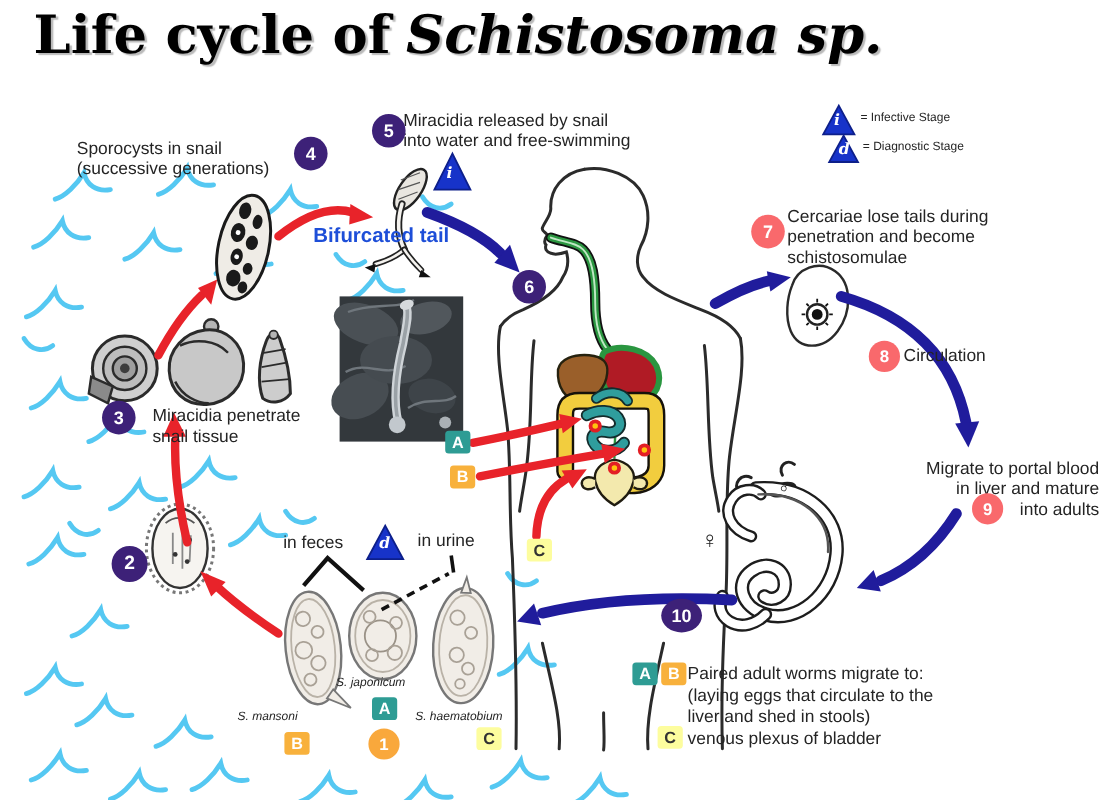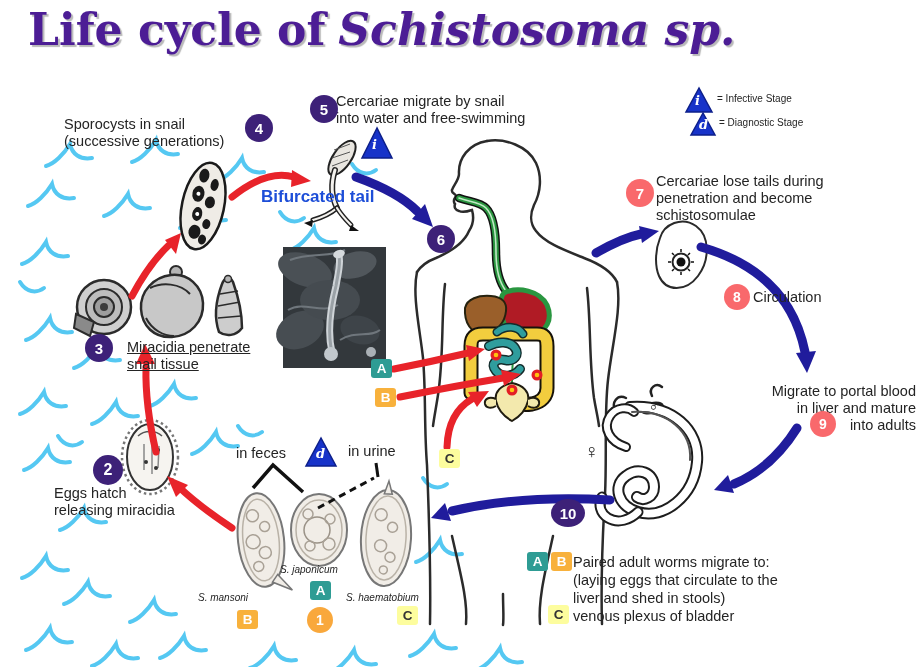--- a/index.html
+++ b/index.html
@@ -1,20 +1,20 @@
 <!DOCTYPE html>
 <html><head>
 <meta charset="utf-8">
 <style>
   html,body{margin:0;padding:0;background:#fff;}
   #canvas{position:relative;width:917px;height:667px;background:#fff;overflow:hidden;
           font-family:"Liberation Sans",sans-serif;}
   #art{position:absolute;left:0;top:0;}
   .title{position:absolute;left:28px;top:4px;font-family:"DejaVu Serif",serif;
-         font-weight:bold;font-size:44px;color:#4c1d95;text-shadow:2px 2px 1px rgba(0,0,0,.28);
+         font-weight:bold;font-size:44px;color:#000000;text-shadow:2px 2px 1px rgba(0,0,0,.28);
          white-space:nowrap;}
   .title .sp{font-style:italic;margin-left:13px;}
   .lbl{position:absolute;font-size:14.5px;line-height:1.17;color:#242424;white-space:pre-line;}
   .sm{font-size:10px;}
   .it{font-style:italic;}
   .blue-lbl{color:#1d4ed8;font-weight:bold;font-size:17px;}
   .num{position:absolute;border-radius:50%;display:flex;align-items:center;justify-content:center;
        color:#fff;font-weight:bold;}
   .purple{background:#3D2178;}
   .pink{background:#F9696C;}
@@ -313,34 +313,32 @@
 
 <span class="trl" style="left:695px;top:93px;">i</span>
 <span class="trl" style="left:699px;top:117px;">d</span>
 <div class="lbl sm" style="left:717px;top:93px;">= Infective Stage</div>
 <div class="lbl sm" style="left:719px;top:117px;">= Diagnostic Stage</div>
 <span class="trl" style="left:372px;top:137px;">i</span>
 <span class="trl" style="left:316px;top:446px;">d</span>
 
 <div class="lbl" style="left:64px;top:116px;width:200px;">Sporocysts in snail
 (successive generations)</div>
-<div class="lbl" style="left:336px;top:93px;width:230px;">Cercariae migrate by snail
+<div class="lbl" style="left:336px;top:93px;width:230px;">Miracidia released by snail
 into water and free-swimming</div>
 <div class="lbl blue-lbl" style="left:261px;top:187px;">Bifurcated tail</div>
 <div class="lbl" style="left:656px;top:173px;width:215px;">Cercariae lose tails during
 penetration and become
 schistosomulae</div>
 <div class="lbl" style="left:753px;top:289px;">Circulation</div>
 <div class="lbl" style="left:716px;top:383px;width:200px;text-align:right;">Migrate to portal blood
 in liver and mature
 into adults</div>
-<div class="lbl" style="left:127px;top:339px;width:170px;text-decoration:underline;">Miracidia penetrate
+<div class="lbl" style="left:127px;top:339px;width:170px;">Miracidia penetrate
 snail tissue</div>
-<div class="lbl" style="left:54px;top:485px;width:170px;">Eggs hatch
-releasing miracidia</div>
 <div class="lbl" style="left:236px;top:445px;">in feces</div>
 <div class="lbl" style="left:348px;top:443px;">in urine</div>
 <div class="lbl it sm" style="left:198px;top:592px;">S. mansoni</div>
 <div class="lbl it sm" style="left:280px;top:564px;">S. japonicum</div>
 <div class="lbl it sm" style="left:346px;top:592px;">S. haematobium</div>
 
 <div class="lbl" style="left:573px;top:554px;">Paired adult worms migrate to:</div>
 <div class="lbl" style="left:573px;top:572px;">(laying eggs that circulate to the</div>
 <div class="lbl" style="left:573px;top:590px;">liver and shed in stools)</div>
 <div class="lbl" style="left:573px;top:608px;">venous plexus of bladder</div>

